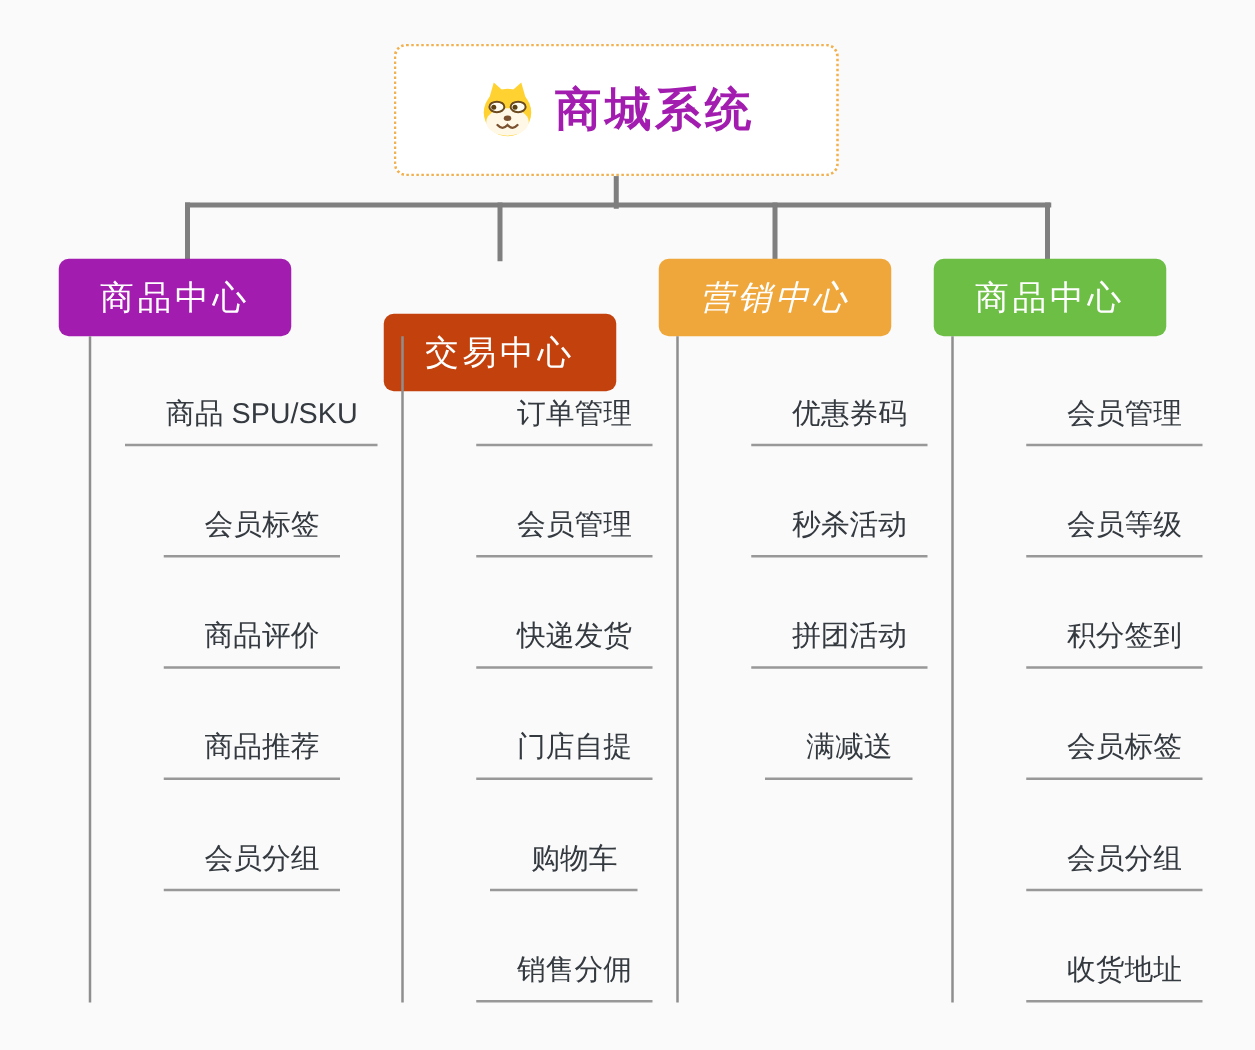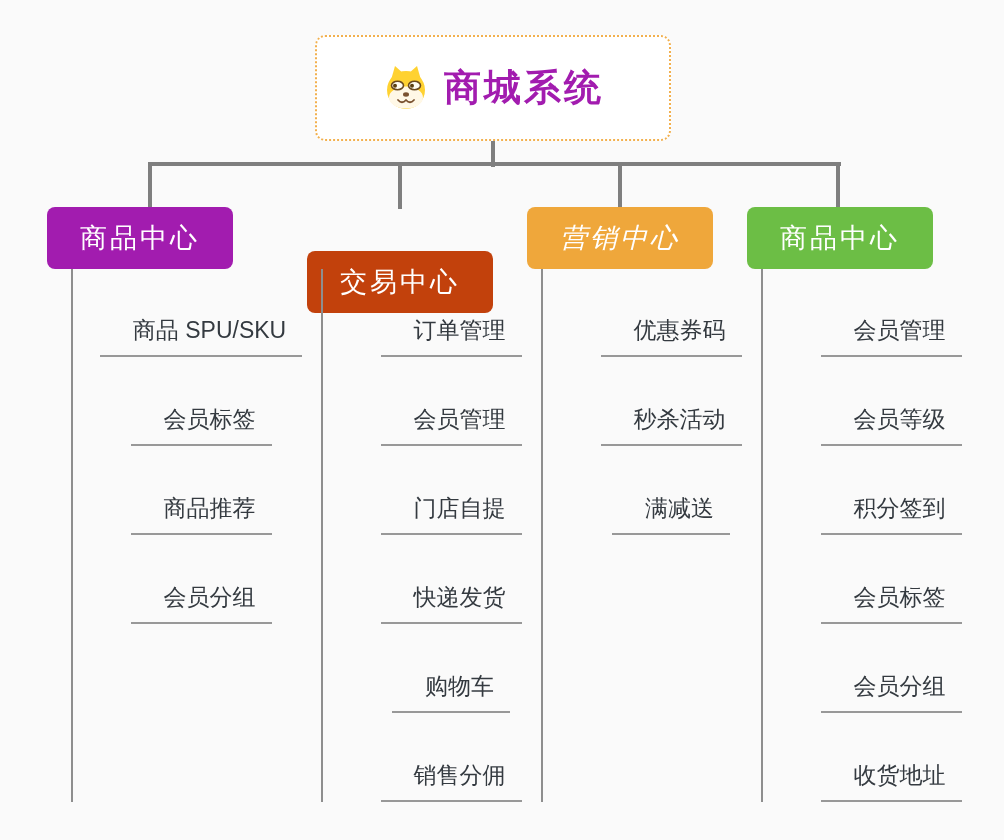--- a/index.html
+++ b/index.html
@@ -80,62 +80,68 @@
       </div>
       <div class="vline" style="left: 71px;"></div>
       <div class="leaf-col" style="left: 71px;">
         <div class="leaf-row first">
           <div class="leaf">商品 SPU/SKU</div>
         </div>
         <div class="leaf-row">
           <div class="leaf">会员标签</div>
         </div>
         <div class="leaf-row">
+          <div class="leaf">商品评价</div>
+        </div>
+        <div class="leaf-row">
           <div class="leaf">商品推荐</div>
         </div>
         <div class="leaf-row">
           <div class="leaf">会员分组</div>
         </div>
       </div>
       <div class="conn branch-drop" style="left: 398px;"></div>
       <div class="branch-box" style="left: 307px; background: #c2410c; margin-top: 44px;">
         <span>交易中心</span>
       </div>
       <div class="vline" style="left: 321px;"></div>
       <div class="leaf-col" style="left: 321px;">
         <div class="leaf-row first">
           <div class="leaf">订单管理</div>
         </div>
         <div class="leaf-row">
           <div class="leaf">会员管理</div>
         </div>
         <div class="leaf-row">
-          <div class="leaf">门店自提</div>
+          <div class="leaf">快递发货</div>
         </div>
         <div class="leaf-row">
-          <div class="leaf">快递发货</div>
+          <div class="leaf">门店自提</div>
         </div>
         <div class="leaf-row">
           <div class="leaf">购物车</div>
         </div>
         <div class="leaf-row">
           <div class="leaf">销售分佣</div>
         </div>
       </div>
       <div class="conn branch-drop" style="left: 618px;"></div>
       <div class="branch-box" style="left: 527px; background: rgb(239, 167, 59); font-style: italic;">
         <span>营销中心</span>
       </div>
       <div class="vline" style="left: 541px;"></div>
       <div class="leaf-col" style="left: 541px;">
         <div class="leaf-row first">
           <div class="leaf">优惠券码</div>
         </div>
         <div class="leaf-row">
           <div class="leaf">秒杀活动</div>
+        </div>
+        <div class="leaf-row">
+          <div class="leaf">拼团活动</div>
         </div>
         <div class="leaf-row">
           <div class="leaf">满减送</div>
         </div>
       </div>
       <div class="conn branch-drop" style="left: 836px;"></div>
       <div class="branch-box" style="left: 747px; background: rgb(108, 190, 69);">
         <span>商品中心</span>
       </div>
       <div class="vline" style="left: 761px;"></div>

